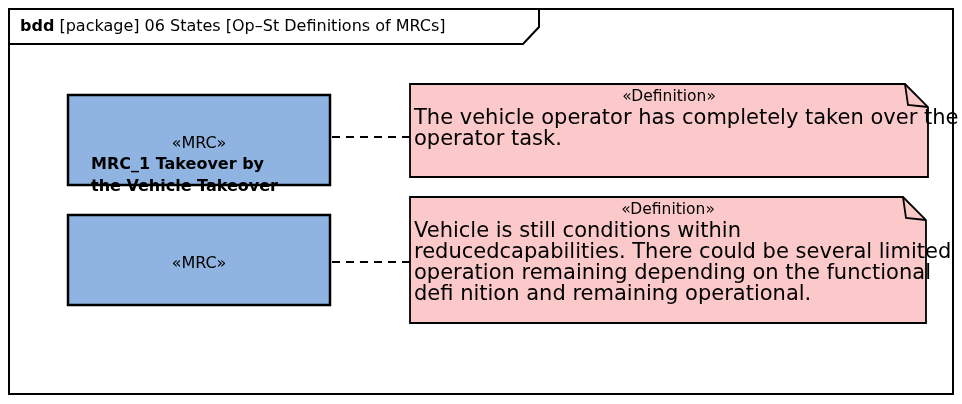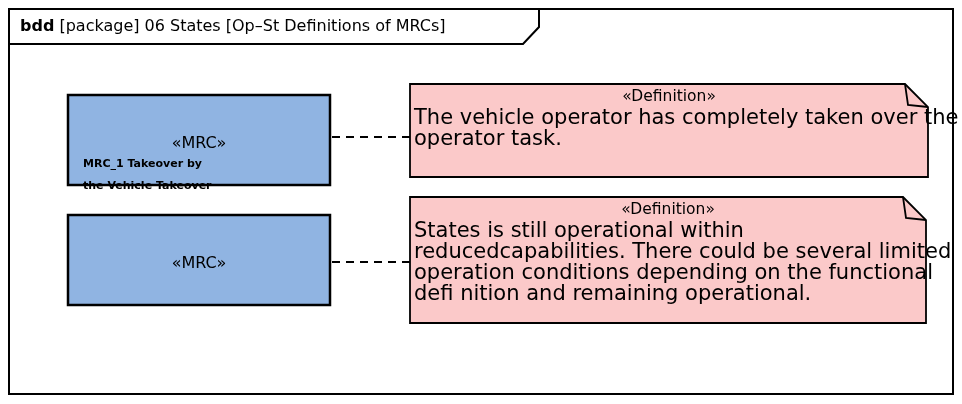--- a/index.html
+++ b/index.html
@@ -35,23 +35,23 @@
   }
   .block-text .stereotype {
     text-align: center;
     font-size: 16px;
     line-height: 20px;
     white-space: nowrap;
     margin-top: 32px;
   }
   .block-text .block-name {
     font-weight: bold;
-    font-size: 11px;
+    font-size: 16px;
     line-height: 22px;
-    padding-left: 15px;
+    padding-left: 23px;
     padding-right: 6px;
   }
   .block-text .block-name div { white-space: nowrap; }
 
   .note-text {
     display: flex;
     flex-direction: column;
     box-sizing: border-box;
     padding: 2px 4px 0 4px;
   }
@@ -111,19 +111,19 @@
   </div>
 
   <div class="abs note-text" style="left:410px; top:84px; width:518px; height:93px;">
     <div class="stereotype">«Definition»</div>
     <div class="note-line">The vehicle operator has completely taken over the</div>
     <div class="note-line">operator task.</div>
   </div>
 
   <div class="abs note-text" style="left:410px; top:197px; width:516px; height:126px;">
     <div class="stereotype">«Definition»</div>
-    <div class="note-line">States is still operational within</div>
+    <div class="note-line">Vehicle is still conditions within</div>
     <div class="note-line">reducedcapabilities. There could be several limited</div>
-    <div class="note-line">operation conditions depending on the functional</div>
+    <div class="note-line">operation remaining depending on the functional</div>
     <div class="note-line">defi nition and remaining operational.</div>
   </div>
 
 </div>
 
 </body></html>

